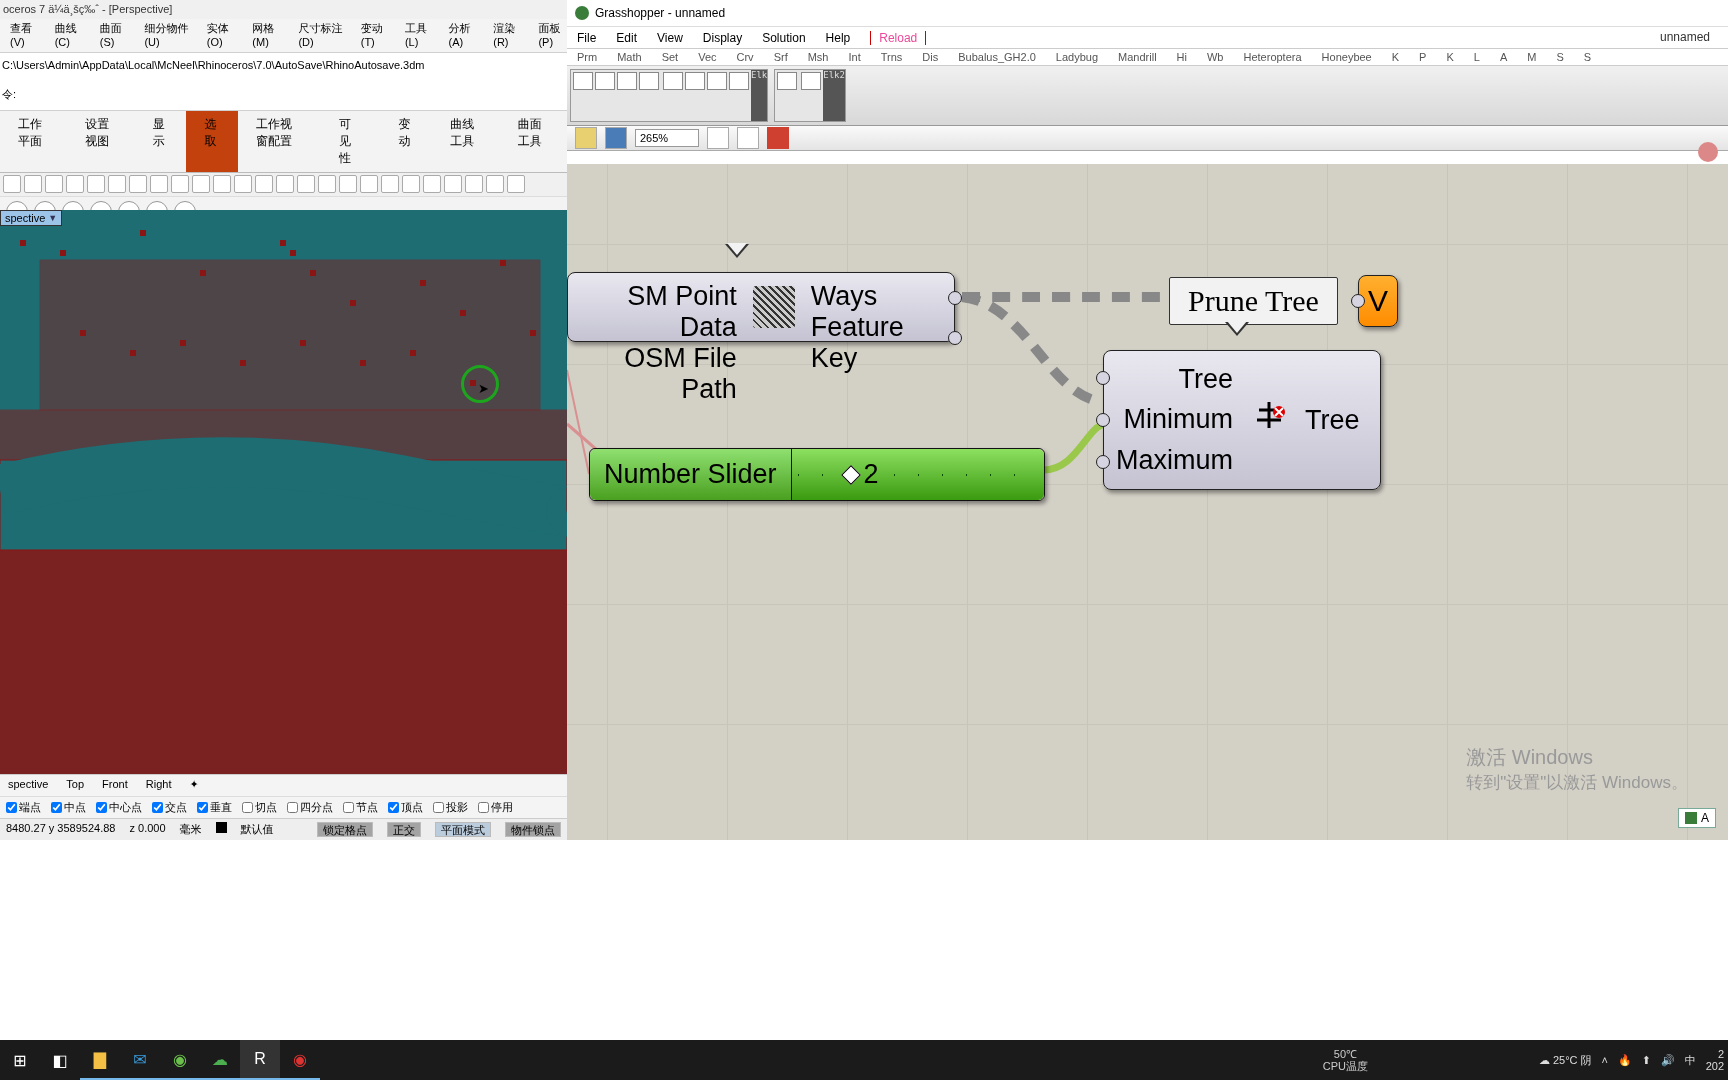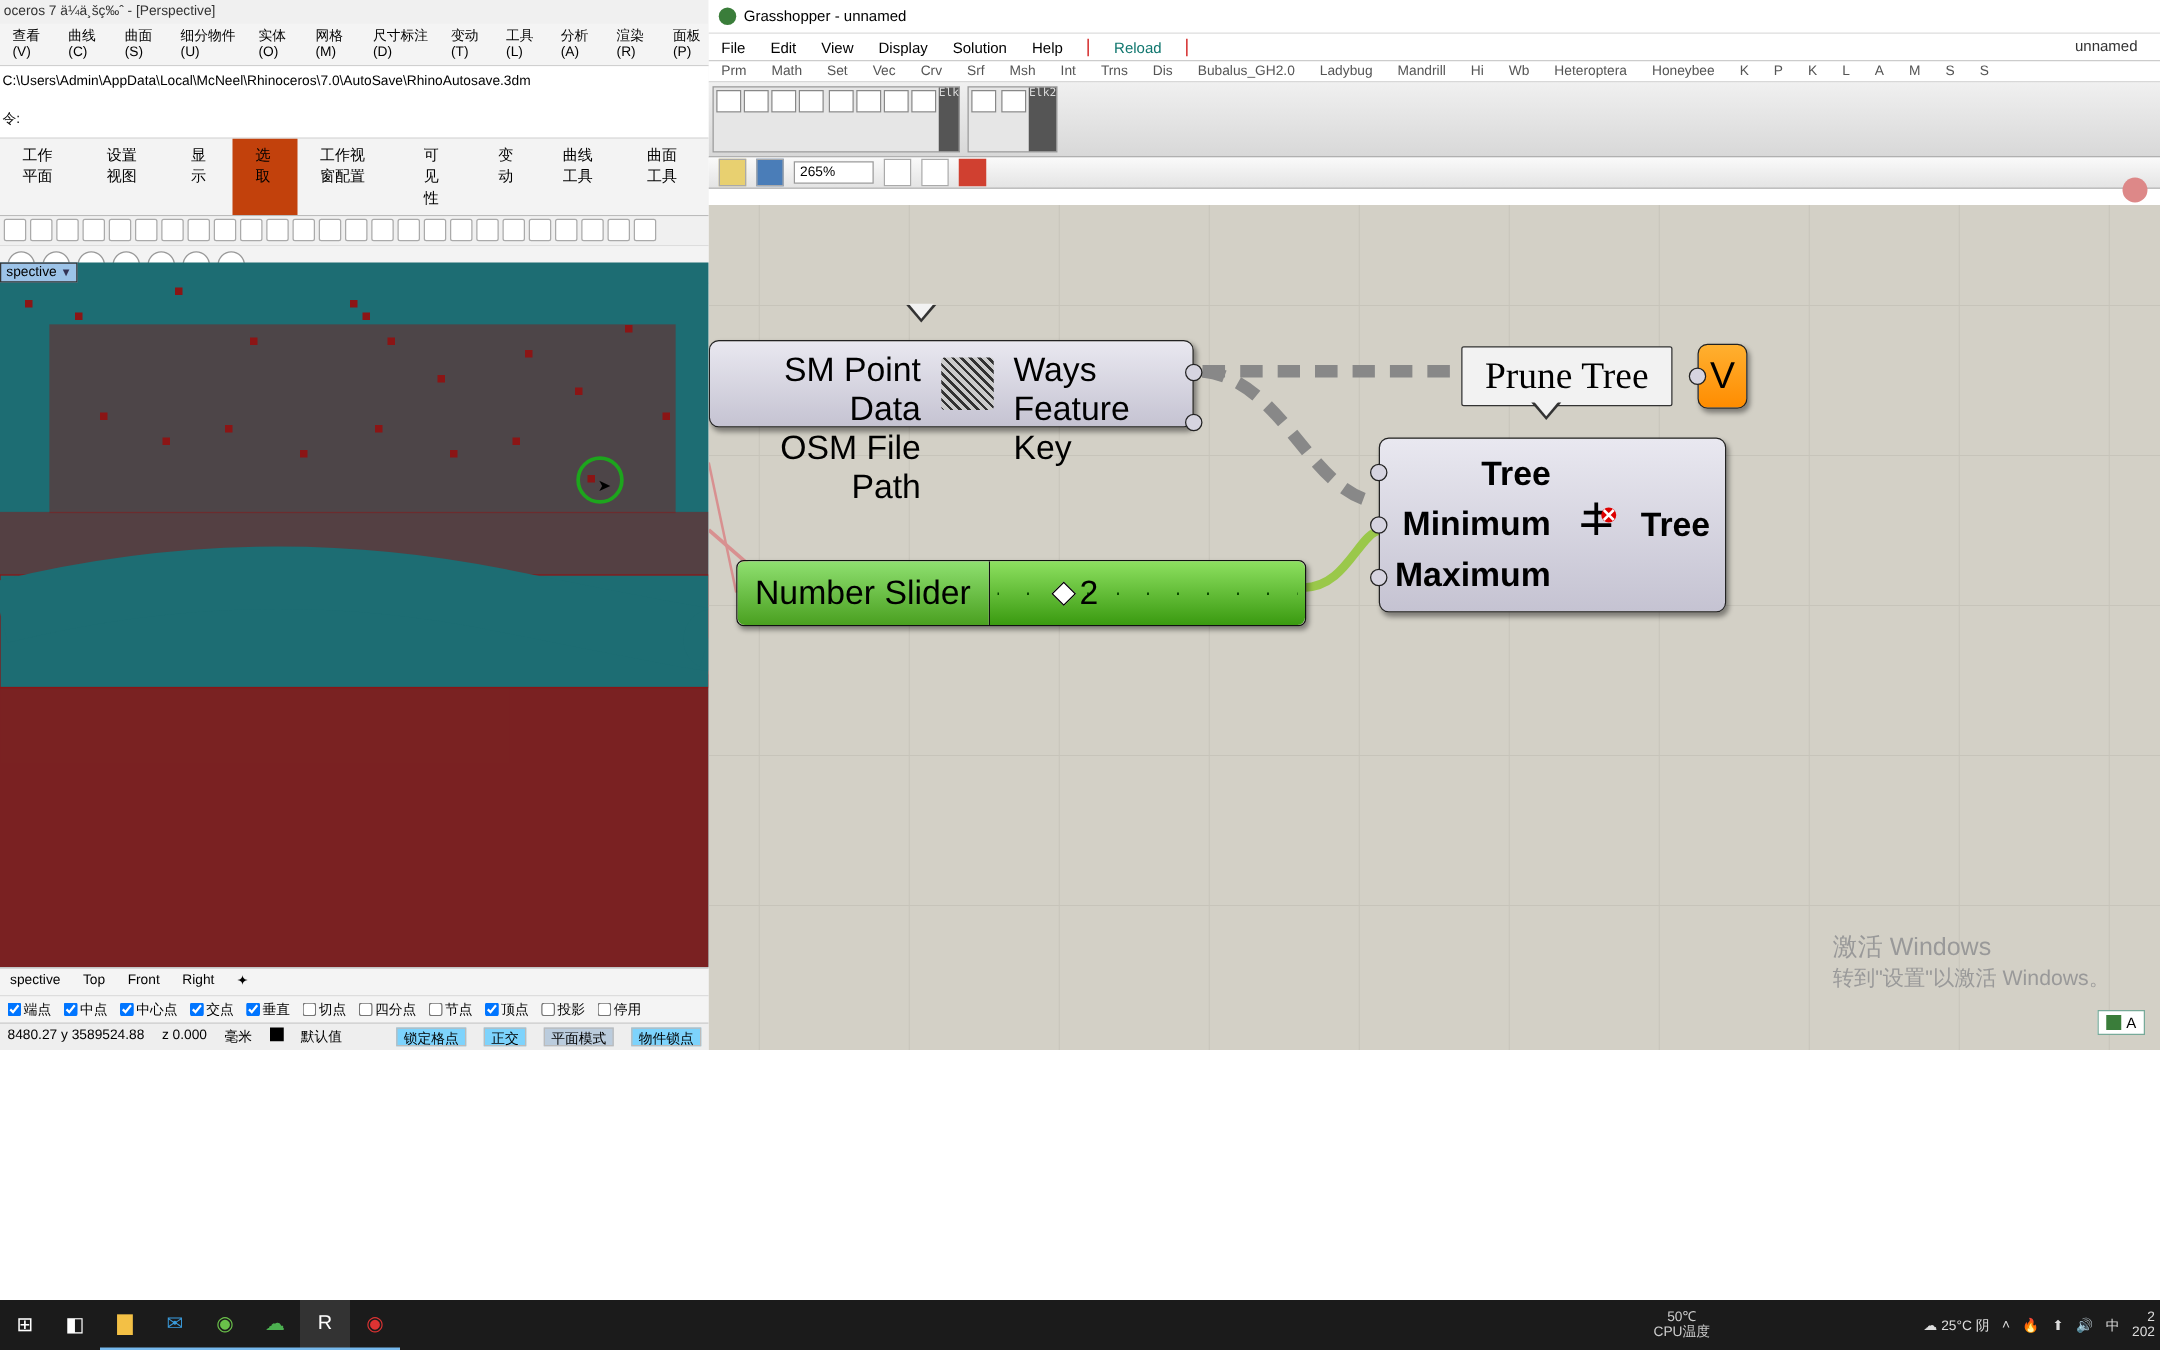--- a/index.html
+++ b/index.html
@@ -22,29 +22,29 @@
 .viewport-tag .arrow { font-size:9px; color:#335; }
 #viewport { position: absolute; top: 210px; left: 0; width: 567px; height: 564px; background:#1d6d73; overflow:hidden;}
 #viewport svg { width:100%; height:100%; }
 .cursor-ring { position:absolute; width:38px; height:38px; border:3px solid #1da51d; border-radius:50%; left:461px; top:365px; pointer-events:none;}
 .cursor-arrow { position:absolute; left:478px; top:381px; font-size:13px; color:#000; pointer-events:none;}
 #rhino .vp-footer { position:absolute; top:774px; left:0; right:0; height:22px; background:#f4f4f4; display:flex; font-size:11px; gap:18px; padding:3px 8px; border-top:1px solid #ccc;}
 #rhino .osnap { position:absolute; top:796px; left:0; right:0; height:22px; background:#f4f4f4; display:flex; font-size:11px; gap:10px; padding:3px 6px; border-top:1px solid #ddd;}
 #rhino .osnap label { display:flex; align-items:center; gap:2px;}
 #rhino .osnap input { width:11px; height:11px;}
 #rhino .status { position:absolute; top:818px; left:0; right:0; height:22px; background:#eee; display:flex; font-size:11px; gap:14px; padding:3px 6px; border-top:1px solid #ccc;}
-#rhino .status .btn { background:#7dd3fc; padding:0 5px; border:1px solid #bbb;}
+#rhino .status .btn { background:#a3a3a3; padding:0 5px; border:1px solid #bbb;}
 #rhino .status .on { background:#bcd;}
 
 
 #gh { position: absolute; left: 567px; top: 0; width: 1161px; height: 840px; background:#fff; }
 #gh .titlebar { height:26px; background:#fff; display:flex; align-items:center; padding:0 8px; font-size:12px; gap:6px;}
 #gh .ghicon { width:14px; height:14px; background:#3a7d3a; border-radius:50%;}
 #gh .menus { height:22px; display:flex; align-items:center; padding:0 10px; gap:20px; font-size:12px; border-top:1px solid #ddd;}
-#gh .reload { color:#0f766e; border-left:1px solid #c00; border-right:1px solid #c00; padding:0 20px;}
+#gh .reload { color:#ec4899; border-left:1px solid #c00; border-right:1px solid #c00; padding:0 8px;}
 #gh .docname { position:absolute; right:18px; top:30px; font-size:12px; color:#333;}
 #gh .cats { height:18px; display:flex; align-items:center; gap:20px; padding:0 10px; font-size:11px; font-family:"Courier New",monospace; color:#555; border-top:1px solid #ccc; border-bottom:1px solid #ccc;}
 #gh .panelrow { height:60px; background:linear-gradient(#f0f0f0,#d8d8d8); display:flex; padding:3px; gap:6px; border-bottom:1px solid #999;}
 #gh .panelrow .grp { border:1px solid #999; background:#e6e6e6; display:flex; flex-direction:row;}
 #gh .panelrow .icons { display:flex; gap:2px; padding:2px;}
 #gh .panelrow .ico { width:20px; height:18px; background:#fff; border:1px solid #888;}
 #gh .panelrow .lbl { font-size:9px; text-align:center; background:#555; color:#ddd; font-family:monospace;}
 #gh .toolbar3 { height:25px; background:linear-gradient(#fafafa,#e4e4e4); display:flex; align-items:center; gap:8px; padding:0 8px; border-bottom:1px solid #aaa;}
 #gh .toolbar3 .tb { width:22px; height:22px; background:#fff; border:1px solid #aaa;}
 #gh .toolbar3 .sel { border:1px solid #999; font-size:11px; padding:2px 30px 2px 4px; background:#fff;}
@@ -364,21 +364,21 @@
         <span>Ways</span>
         <span>Feature Key</span>
       </div>
       <div class="grip" style="right:-8px; top:18px;"></div>
       <div class="grip" style="right:-8px; top:58px;"></div>
     </div>
 
     <div class="scribble" style="left:602px; top:113px;">Prune Tree</div>
     <div class="scrib-arrow" style="left:658px; top:158px;"></div>
 
-    <div class="comp" style="left:536px; top:186px; width:278px; height:140px;font-weight:bold;">
+    <div class="comp" style="left:536px; top:186px; width:278px; height:140px;">
       <div class="col" style="text-align:right;">
         <span>Tree</span>
         <span>Minimum</span>
         <span>Maximum</span>
       </div>
       <div class="mid" style="position:relative;">
         <svg width="40" height="40">
             <path d="M20 2 L20 28 M10 10 L30 10 M8 20 L32 20" stroke="#000" stroke-width="3"></path>
             <circle cx="30" cy="12" r="6" fill="#d00"></circle>
             <path d="M26 8 L34 16 M34 8 L26 16" stroke="#fff" stroke-width="2"></path>

